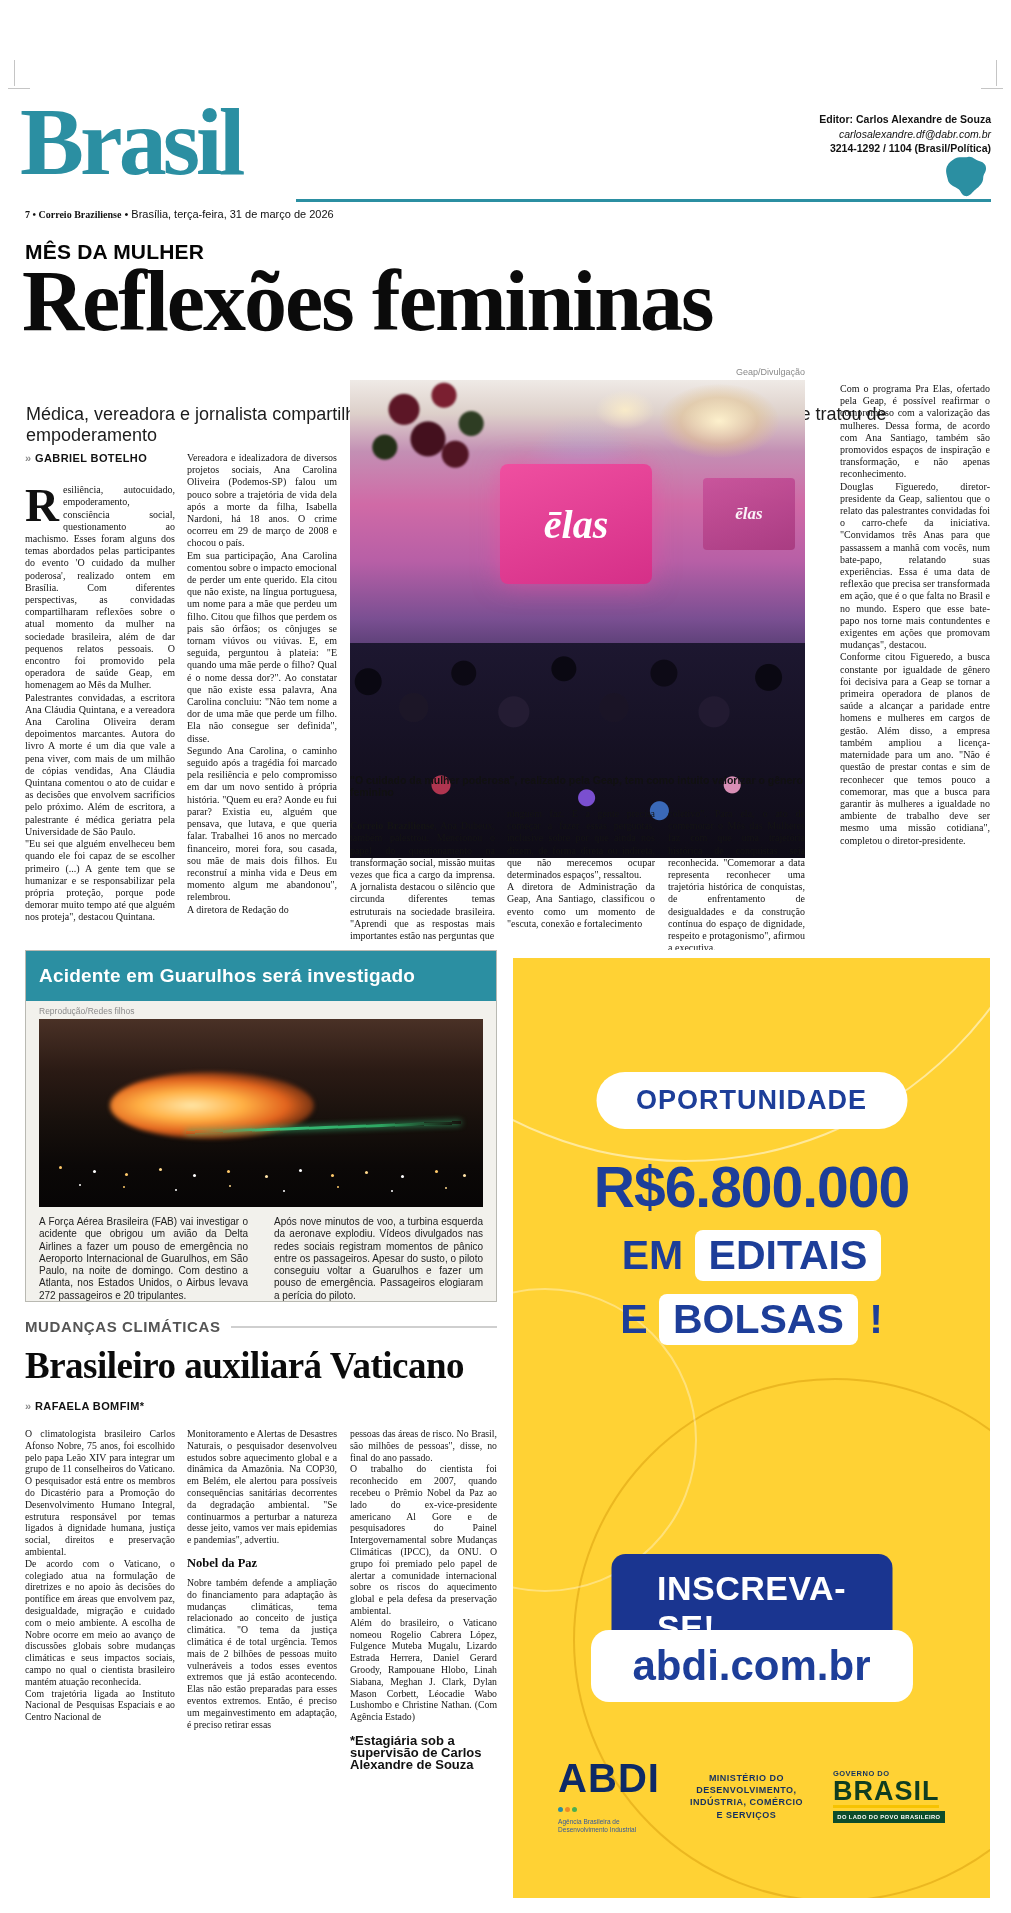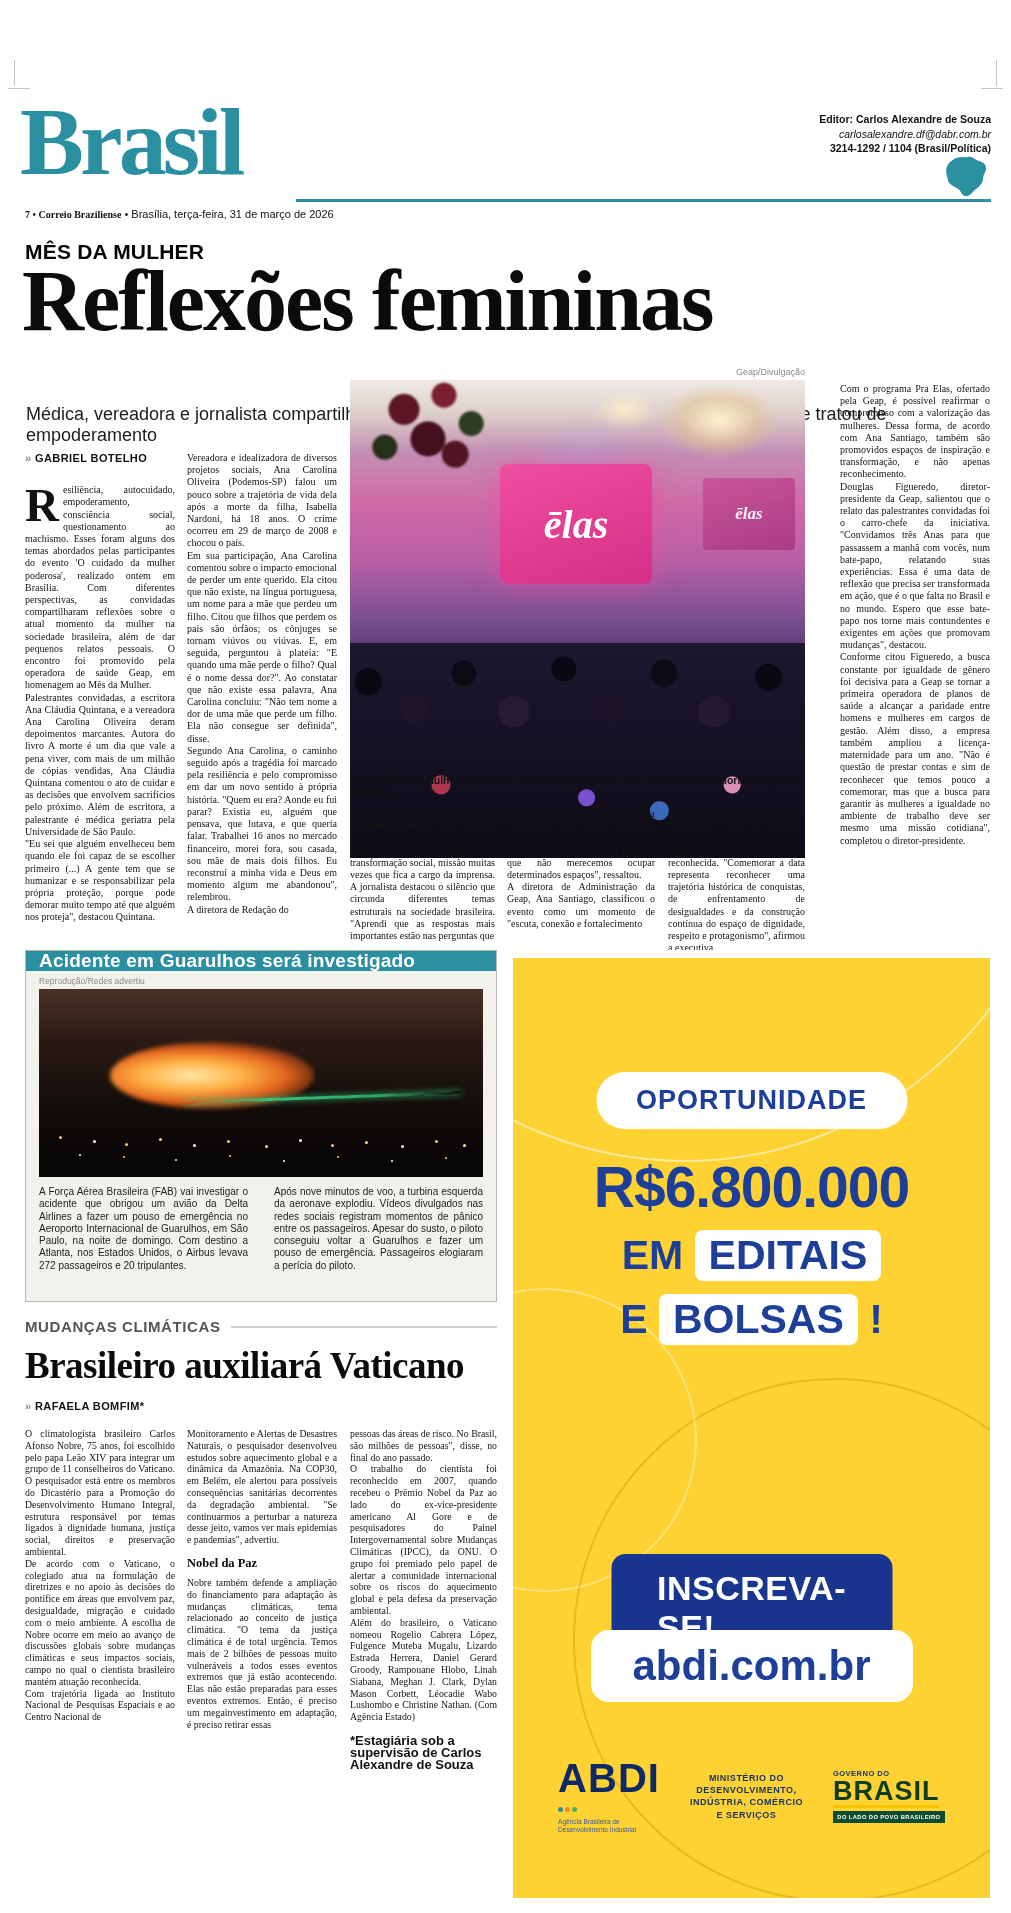--- a/index.html
+++ b/index.html
@@ -81,21 +81,21 @@
     radial-gradient(circle at 92% 16%,#0a0812 0 13px,transparent 14px),
     radial-gradient(circle at 20% 66%,#b03550 0 9px,transparent 10px),
     radial-gradient(circle at 52% 72%,#7a4fd0 0 8px,transparent 9px),
     radial-gradient(circle at 84% 66%,#d98fb6 0 8px,transparent 9px),
     radial-gradient(circle at 68% 78%,#3a69b8 0 9px,transparent 10px),
     linear-gradient(180deg,#1d1730 0%,#0e0b16 100%);}
   .caption{left:350px;top:774px;width:455px;font-size:10.5px;line-height:12px;font-weight:bold;color:#111;}
 
   
   .gbox{left:25px;top:950px;width:472px;height:352px;background:#f2f1ec;border:1px solid #b9b9b2;box-sizing:border-box;}
-  .gbox-head{height:20px;background:#2b8fa2;color:#fff;font-size:19px;font-weight:bold;
+  .gbox-head{height:50px;background:#2b8fa2;color:#fff;font-size:19px;font-weight:bold;
              display:flex;align-items:center;padding-left:13px;letter-spacing:.2px;}
   .gbox-credit{margin:5px 13px 3px;font-size:8.5px;color:#8a8a8a;}
   .plane-art{position:relative;height:188px;margin:0 13px;overflow:hidden;
     background:linear-gradient(180deg,#4a3126 0%,#2a1a14 28%,#17100c 55%,#0b0807 78%,#070505 100%);}
   .fire{position:absolute;left:16%;top:28%;width:46%;height:36%;border-radius:50%;filter:blur(2px);
     background:radial-gradient(ellipse at 40% 50%,#ffe7a8 0%,#ffb044 30%,#e2641e 55%,rgba(120,40,10,.4) 78%,transparent 100%);}
   .green-line{position:absolute;left:33%;top:57%;width:62%;height:3px;transform:rotate(-2deg);
     background:linear-gradient(90deg,transparent,#39c07a 30%,#2ea863 70%,transparent);box-shadow:0 0 6px #39c07a;}
   .rwy1{position:absolute;left:20px;top:78%;width:3px;height:3px;border-radius:50%;background:#ffca6a;
     box-shadow:34px 4px #fff,66px 7px #ffca6a,100px 2px #ffd98c,134px 8px #fff,168px 4px #ffca6a,
@@ -222,21 +222,21 @@
   <div class="col c3 bodytext">
     <span class="lead-b">Correio Braziliense</span><span>, Ana Dubeux, também palestrou. Mencionou o papel do questionamento na transformação social, missão muitas vezes que fica a cargo da imprensa. A jornalista destacou o silêncio que circunda diferentes temas estruturais na sociedade brasileira. "Aprendi que as respostas mais importantes estão nas perguntas que</span>
   </div>
   <div class="col c5 bodytext">coletivo". Para ela, o ato de comemorar o Mês das Mulheres faz com que uma trajetória histórica de conquistas seja reconhecida. "Comemorar a data representa reconhecer uma trajetória histórica de conquistas, de enfrentamento de desigualdades e da construção contínua do espaço de dignidade, respeito e protagonismo", afirmou a executiva.</div>
   <div class="col c6 bodytext">Com o programa Pra Elas, ofertado pela Geap, é possível reafirmar o compromisso com a valorização das mulheres. Dessa forma, de acordo com Ana Santiago, também são promovidos espaços de inspiração e transformação, e não apenas reconhecimento.
 Douglas Figueredo, diretor-presidente da Geap, salientou que o relato das palestrantes convidadas foi o carro-chefe da iniciativa. "Convidamos três Anas para que passassem a manhã com vocês, num bate-papo, relatando suas experiências. Essa é uma data de reflexão que precisa ser transformada em ação, que é o que falta no Brasil e no mundo. Espero que esse bate-papo nos torne mais contundentes e exigentes em ações que promovam mudanças", destacou.
 Conforme citou Figueredo, a busca constante por igualdade de gênero foi decisiva para a Geap se tornar a primeira operadora de planos de saúde a alcançar a paridade entre homens e mulheres em cargos de gestão. Além disso, a empresa também ampliou a licença-maternidade para um ano. "Não é questão de prestar contas e sim de reconhecer que temos pouco a comemorar, mas que a busca para garantir às mulheres a igualdade no ambiente de trabalho deve ser mesmo uma missão cotidiana", completou o diretor-presidente.</div>
 
   <div class="abs gbox">
     <div class="gbox-head">Acidente em Guarulhos será investigado</div>
-    <div class="gbox-credit">Reprodução/Redes advertiu</div>
+    <div class="gbox-credit">Reprodução/Redes filhos</div>
     <div class="plane-art">
       <div class="fire"></div>
       <div class="green-line"></div>
       <div class="rwy1"></div>
       <div class="rwy2"></div>
     </div>
     <div class="gbox-cols">
       <div class="gbox-col">A Força Aérea Brasileira (FAB) vai investigar o acidente que obrigou um avião da Delta Airlines a fazer um pouso de emergência no Aeroporto Internacional de Guarulhos, em São Paulo, na noite de domingo. Com destino a Atlanta, nos Estados Unidos, o Airbus levava 272 passageiros e 20 tripulantes.</div>
       <div class="gbox-col">Após nove minutos de voo, a turbina esquerda da aeronave explodiu. Vídeos divulgados nas redes sociais registram momentos de pânico entre os passageiros. Apesar do susto, o piloto conseguiu voltar a Guarulhos e fazer um pouso de emergência. Passageiros elogiaram a perícia do piloto.</div>
     </div>

